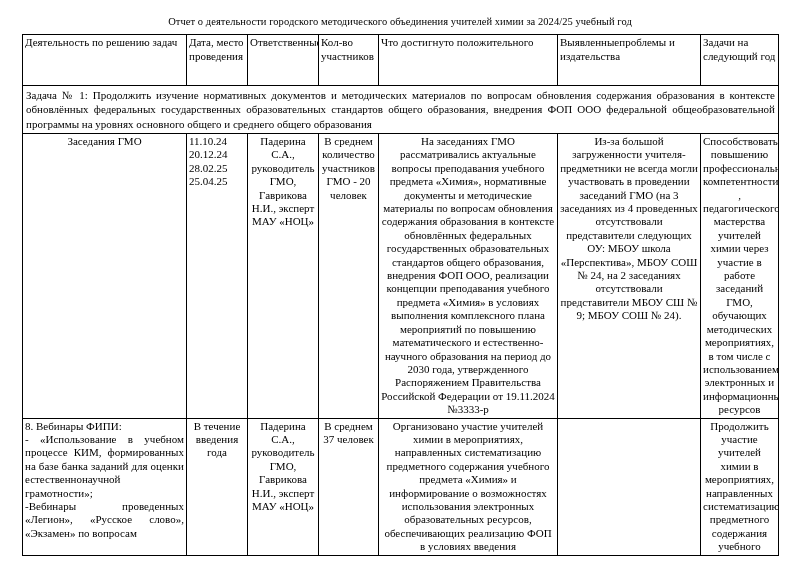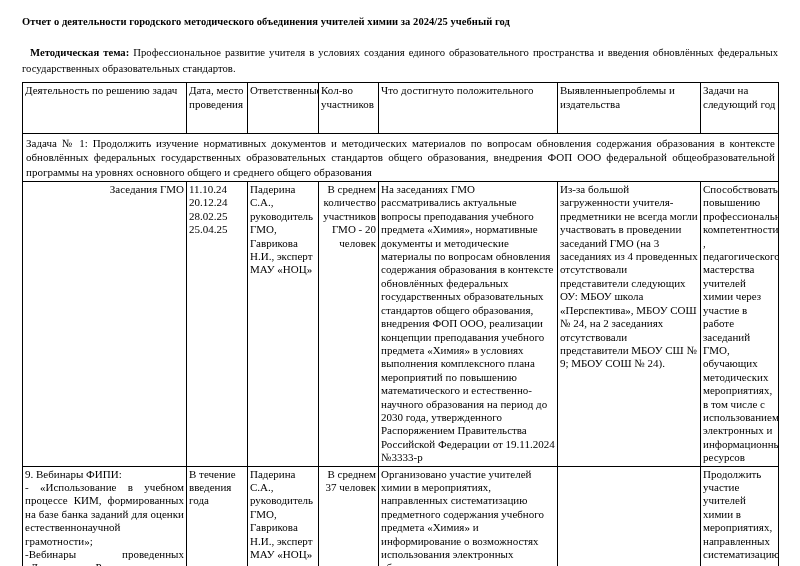--- a/index.html
+++ b/index.html
@@ -16,21 +16,22 @@
   }
   .page {
     position: relative;
     width: 800px;
     height: 566px;
     padding: 0;
     box-sizing: border-box;
   }
 
   .doc-title {
-    font-weight: bold;
+    text-align: center;
+    font-weight: normal;
     font-size: 10.5px;
     line-height: 1.25;
     margin: 15px 22px 0 22px;
     letter-spacing: 0.05px;
   }
 
   .para {
     margin: 0 22px;
     font-size: 10.7px;
     line-height: 1.45;
@@ -81,42 +82,38 @@
     vertical-align: top;
   }
 
   tr.task-row td {
     text-align: justify;
     text-justify: inter-word;
     padding: 2px 3px 2px 3px;
     line-height: 1.3;
   }
 
-  .cell-left   { text-align: right; }
-  .cell-center { text-align: left; }
+  .cell-left   { text-align: center; }
+  .cell-center { text-align: center; }
   .cell-just   { text-align: justify; text-justify: inter-word; }
 
   .dates div { }
 
   
   tr.row-2 td {
     height: 118px;
   }
 </style>
 </head>
 <body>
 
 <div class="page">
 
   <div class="doc-title">Отчет о деятельности городского методического объединения учителей химии за 2024/25 учебный год</div>
 
-  <p class="para para-method">
-    <span class="lead">Методическая тема:</span>
-    <span>Профессиональное развитие учителя в условиях создания единого образовательного пространства и введения обновлённых федеральных государственных образовательных стандартов.</span>
-  </p>
 
 
   <table class="report">
     <colgroup>
       <col class="c0">
         <col class="c1">
         <col class="c2">
         <col class="c3">
         <col class="c4">
         <col class="c5">
@@ -147,21 +144,21 @@
         </td>
         <td class="cell-center">Падерина С.А., руководитель ГМО, Гаврикова Н.И., эксперт МАУ «НОЦ»</td>
         <td class="cell-left">В среднем количество участников ГМО - 20 человек</td>
         <td class="cell-center">На заседаниях ГМО рассматривались актуальные вопросы преподавания учебного предмета «Химия», нормативные документы и методические материалы по вопросам обновления содержания образования в контексте обновлённых федеральных государственных образовательных стандартов общего образования, внедрения ФОП ООО, реализации концепции преподавания учебного предмета «Химия» в условиях выполнения комплексного плана мероприятий по повышению математического и естественно-научного образования на период до 2030 года, утвержденного Распоряжением Правительства Российской Федерации от 19.11.2024 №3333-р</td>
         <td class="cell-center">Из-за большой загруженности учителя-предметники не всегда могли участвовать в проведении заседаний ГМО (на 3 заседаниях из 4 проведенных отсутствовали представители следующих ОУ: МБОУ школа «Перспектива», МБОУ СОШ № 24, на 2 заседаниях отсутствовали представители МБОУ СШ № 9; МБОУ СОШ № 24).</td>
         <td class="cell-center">Способствовать повышению профессиональной компетентности , педагогического мастерства учителей химии через участие в работе заседаний ГМО, обучающих методических мероприятиях, в том числе с использованием электронных и информационных ресурсов</td>
       </tr>
 
       <tr class="row-2">
         <td class="cell-just">
-          <div>9. Вебинары ФИПИ:</div>
+          <div>8. Вебинары ФИПИ:</div>
           <div>- «Использование в учебном процессе КИМ, формированных на базе банка заданий для оценки естественнонаучной грамотности»;</div>
           <div>-Вебинары проведенных «Легион», «Русское слово», «Экзамен» по вопросам</div>
         </td>
         <td class="cell-center">В течение введения года</td>
         <td class="cell-center">Падерина С.А., руководитель ГМО, Гаврикова Н.И., эксперт МАУ «НОЦ»</td>
         <td class="cell-left">В среднем 37 человек</td>
         <td class="cell-center">Организовано участие учителей химии в мероприятиях, направленных систематизацию предметного содержания учебного предмета «Химия» и информирование о возможностях использования электронных образовательных ресурсов, обеспечивающих реализацию ФОП в условиях введения</td>
         <td class="cell-center"></td>
         <td class="cell-center">Продолжить участие учителей химии в мероприятиях, направленных систематизацию предметного содержания учебного</td>
       </tr>

